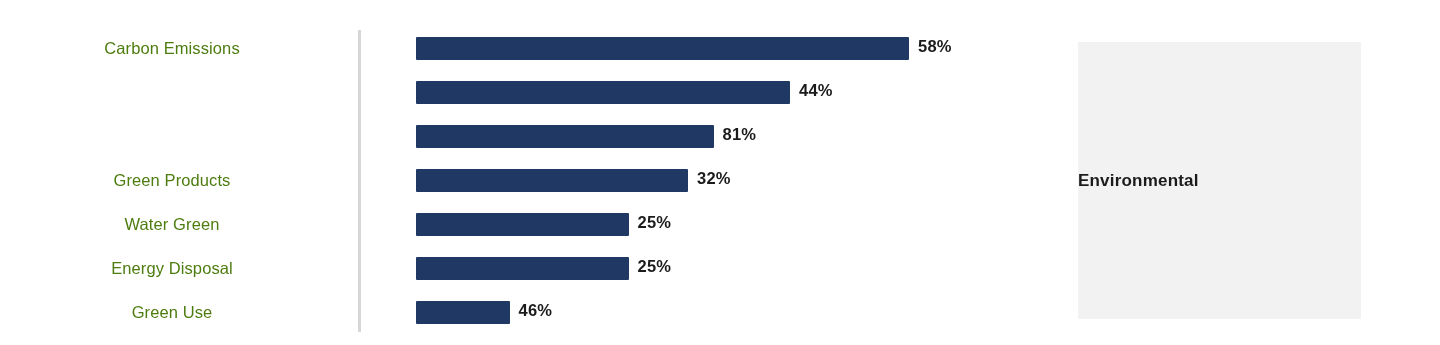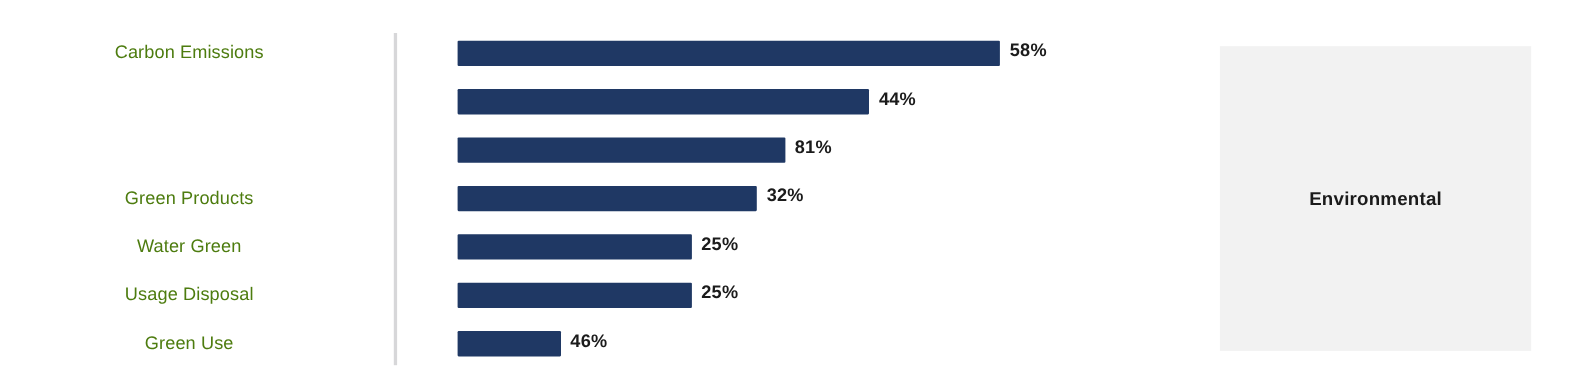--- a/index.html
+++ b/index.html
@@ -106,28 +106,28 @@
     font-size: 16.5px;
     font-weight: 700;
     color: #1b1b1b;
     white-space: nowrap;
     letter-spacing: .2px;
   }
 
   
   .side-card {
     position: absolute;
-    left: 1109px;
+    left: 1078px;
     top: 42px;
     width: 283px;
     height: 277px;
     background: #f2f2f2;
     display: flex;
     align-items: center;
-    justify-content: center;
+    justify-content: flex-start;
   }
 
   .side-card-label {
     font-size: 17px;
     font-weight: 700;
     color: #1b1b1b;
     letter-spacing: .2px;
   }
 </style>
 </head>
@@ -170,21 +170,21 @@
             </div>
           </div>
           <div class="row">
             <div class="cat-label">Water Green</div>
             <div class="bar-wrap">
               <div class="bar" style="width: 212.5px; background: rgb(31, 56, 100);"></div>
               <div class="bar-value">25%</div>
             </div>
           </div>
           <div class="row">
-            <div class="cat-label">Usage Disposal</div>
+            <div class="cat-label">Energy Disposal</div>
             <div class="bar-wrap">
               <div class="bar" style="width: 212.5px; background: rgb(31, 56, 100);"></div>
               <div class="bar-value">25%</div>
             </div>
           </div>
           <div class="row">
             <div class="cat-label">Green Use</div>
             <div class="bar-wrap">
               <div class="bar" style="width: 93.5px; background: rgb(31, 56, 100);"></div>
               <div class="bar-value">46%</div>

